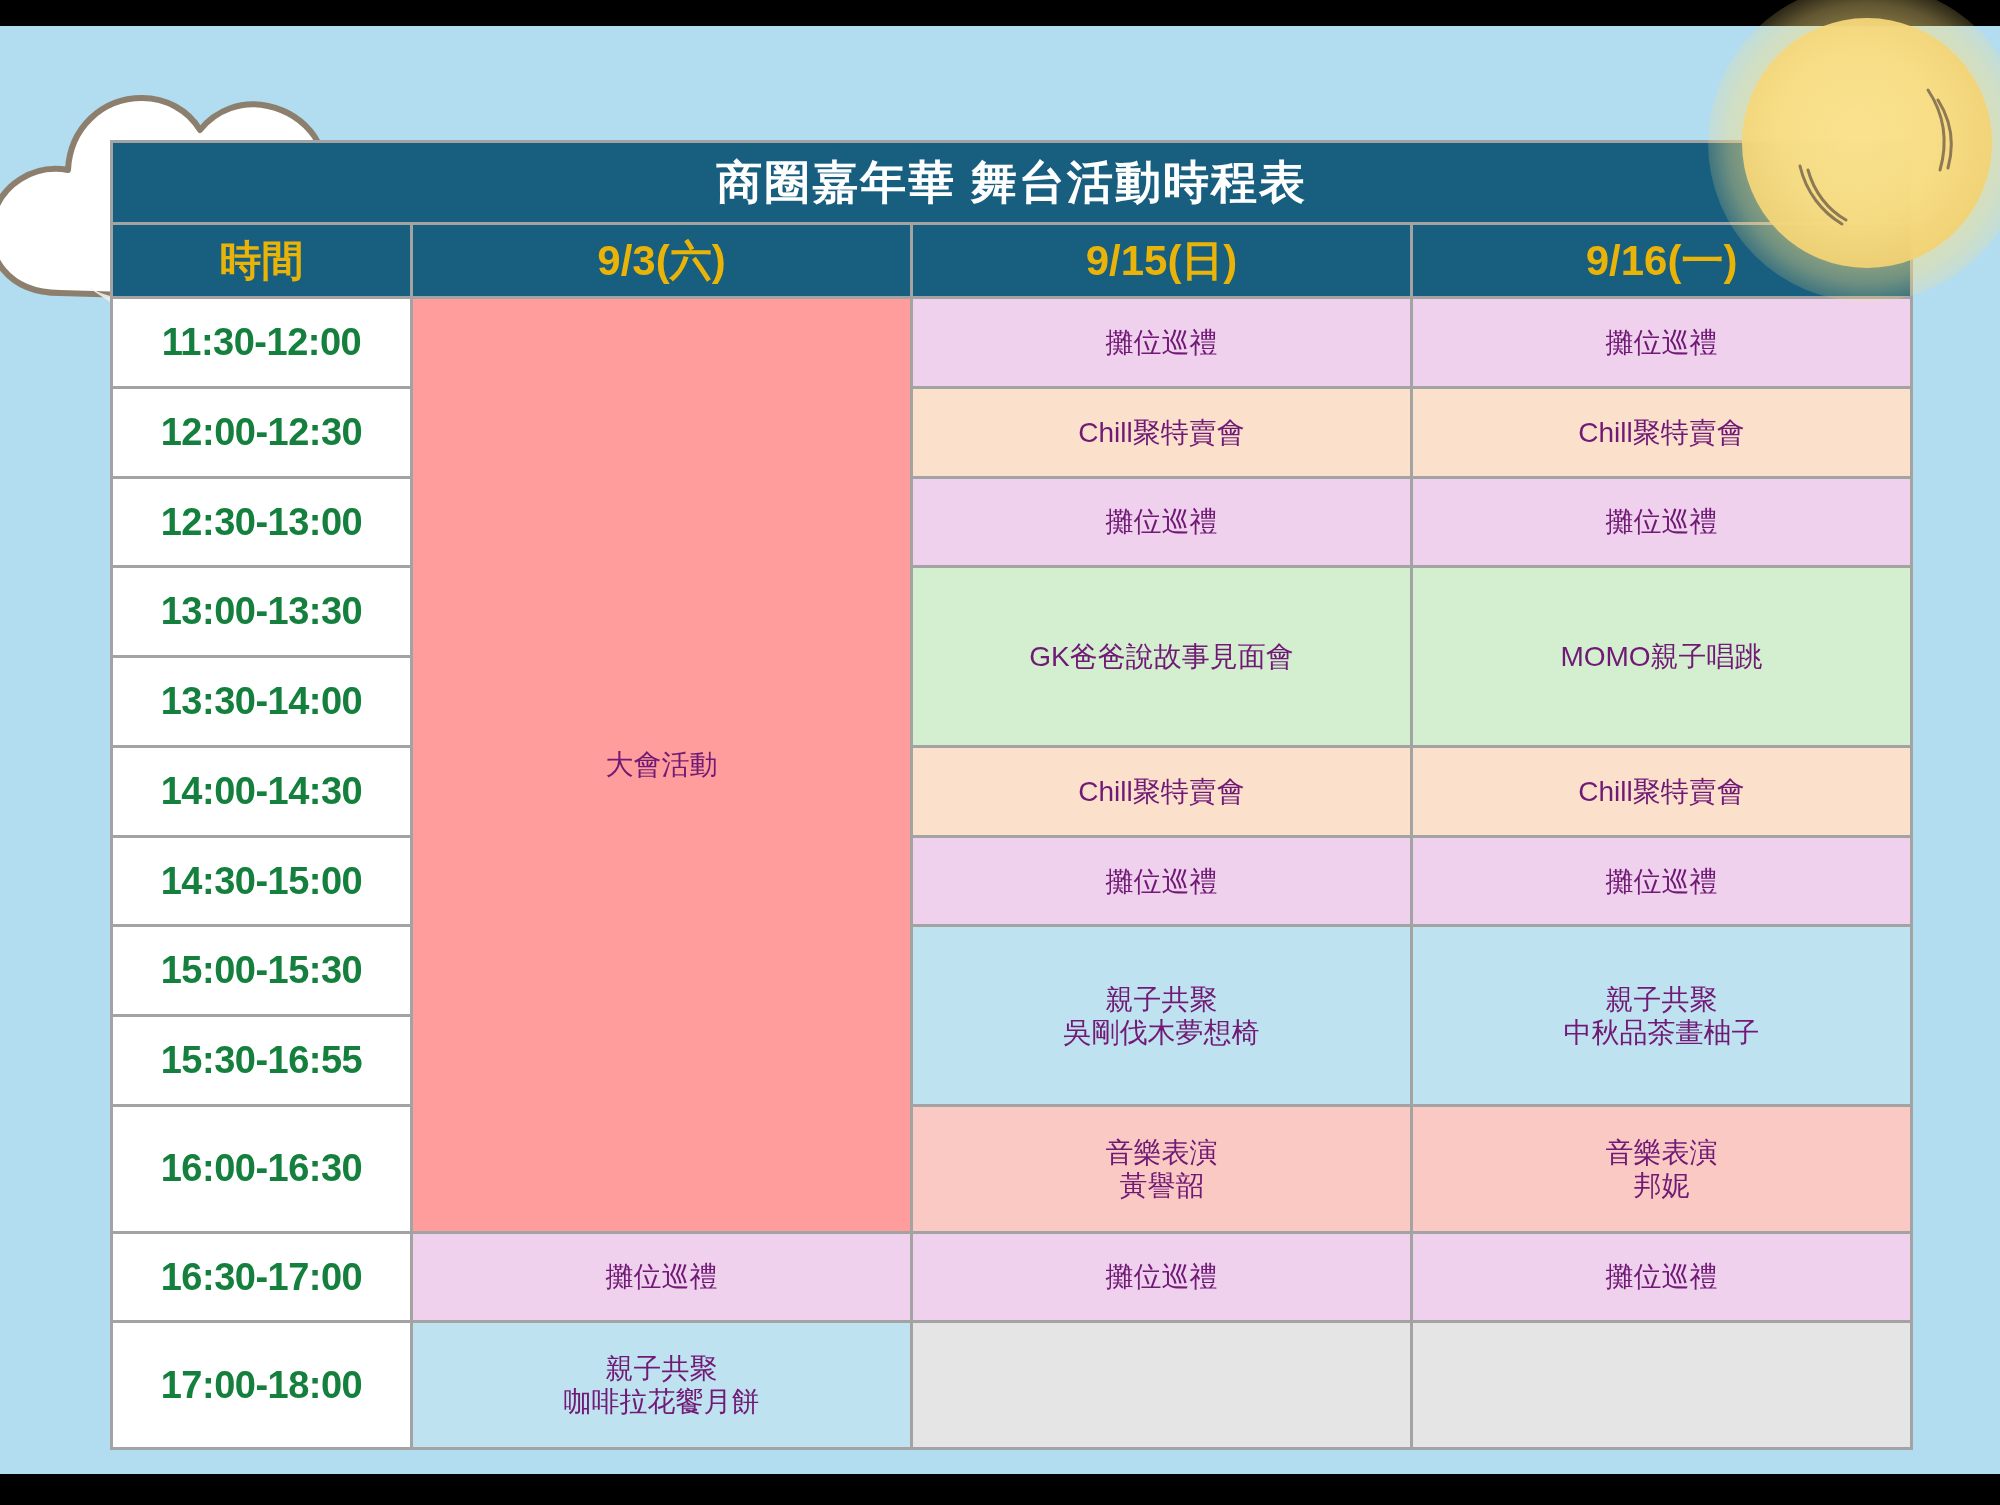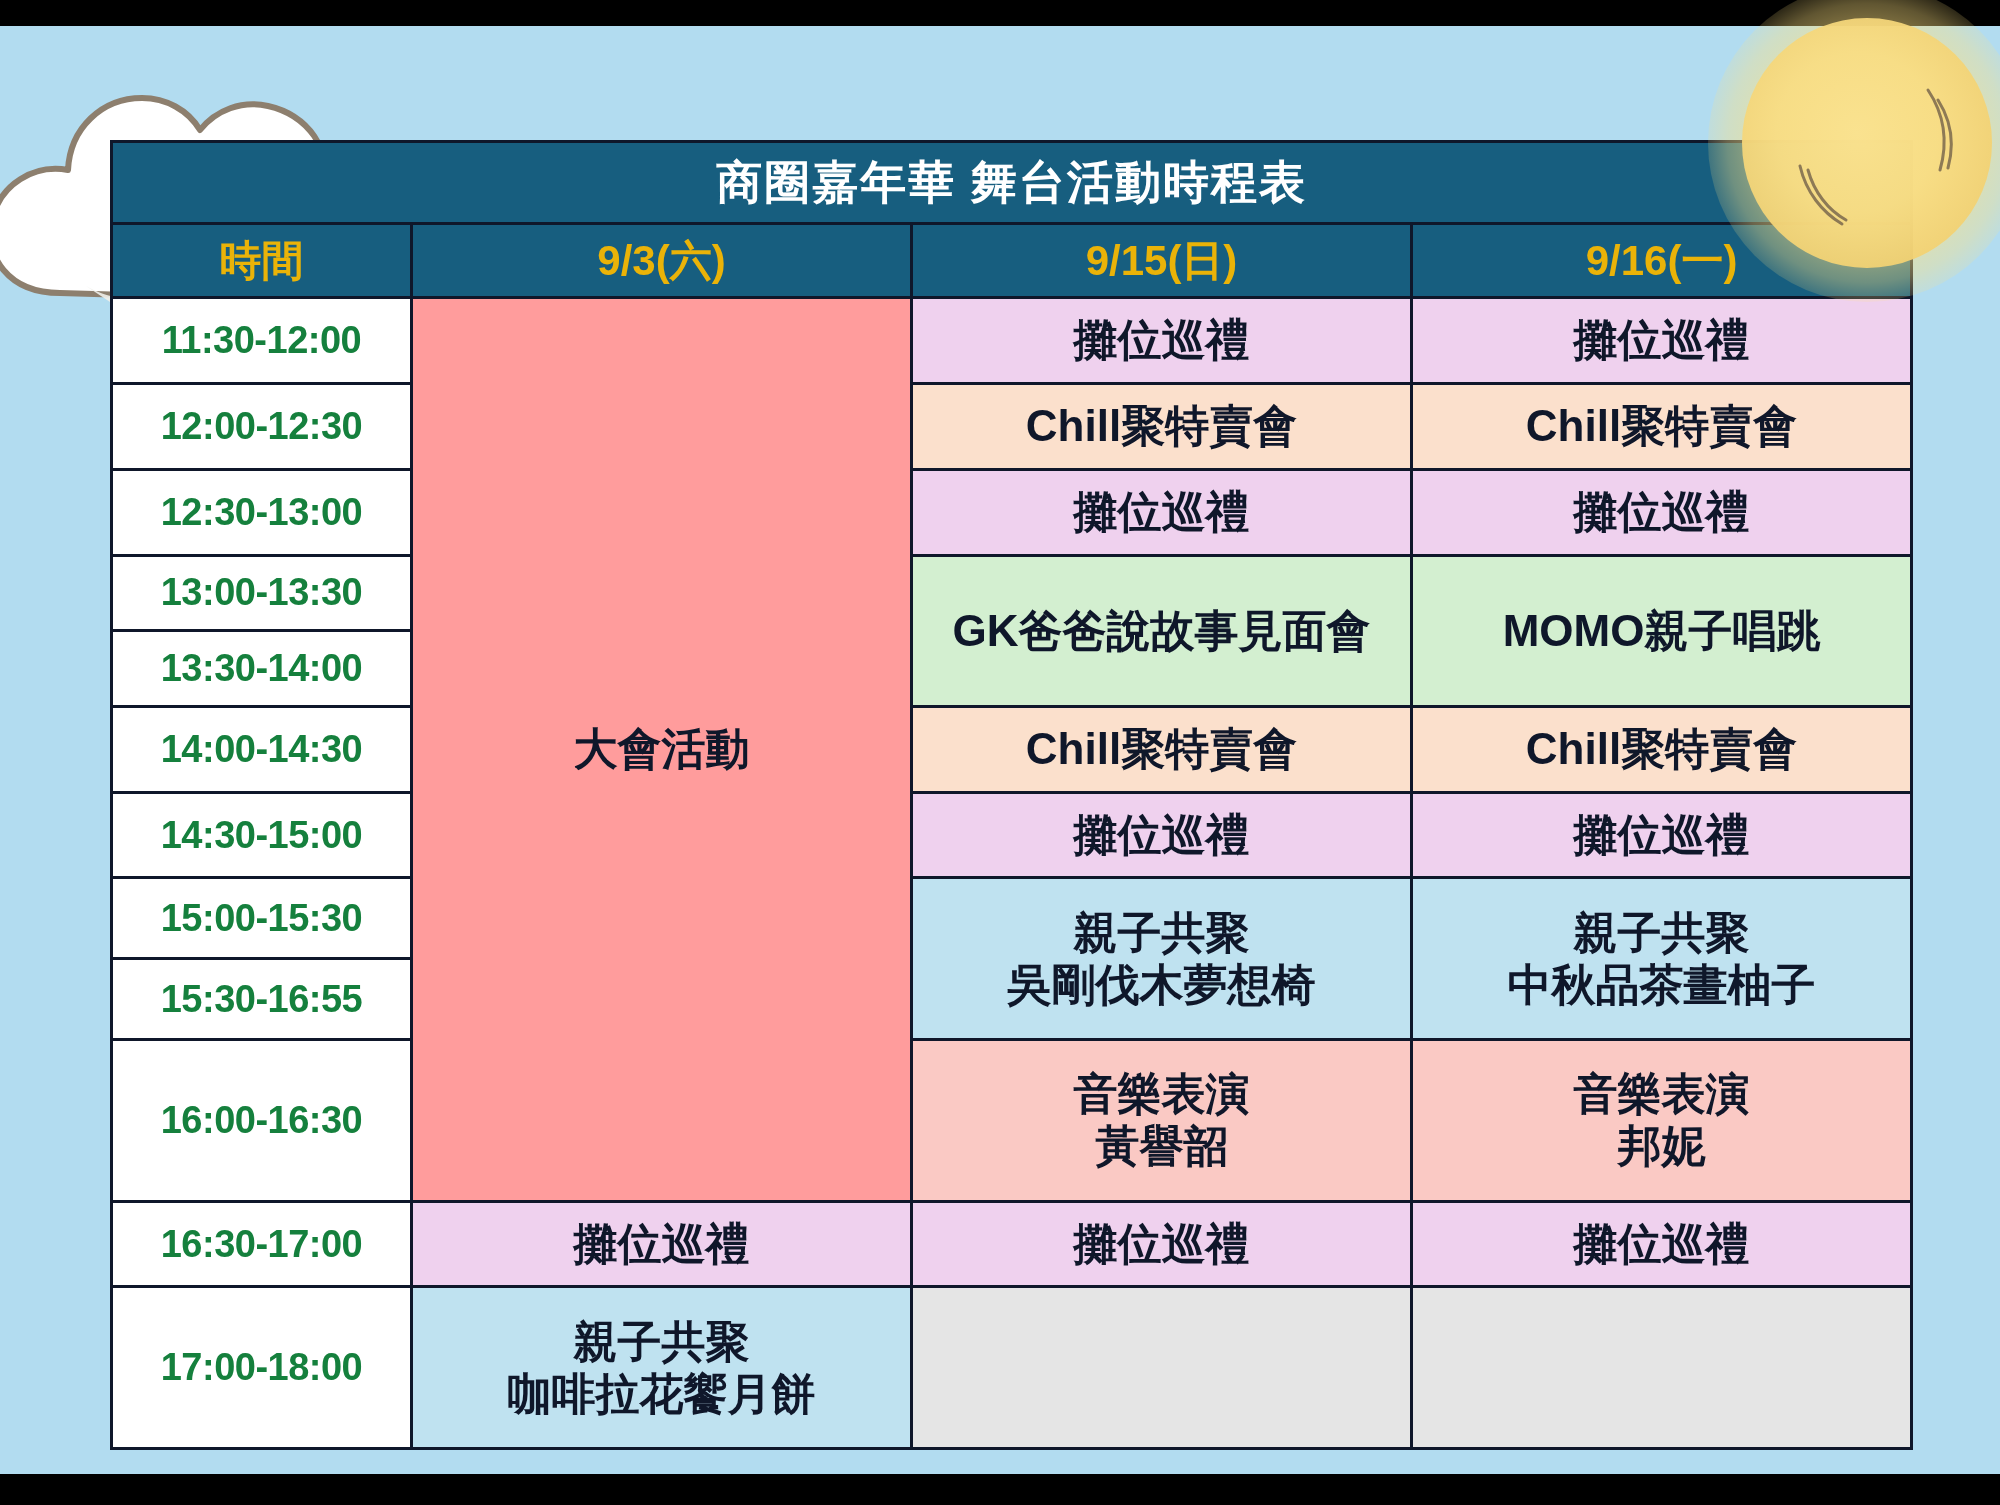--- a/index.html
+++ b/index.html
@@ -83,21 +83,21 @@
     height: 1310px;
   }
   table.schedule {
     width: 1800px;
     height: 1310px;
     border-collapse: collapse;
     table-layout: fixed;
     background: #ffffff;
   }
   table.schedule td, table.schedule th {
-    border: 3px solid #0f172a;
+    border: 3px solid #a3a3a3;
     text-align: center;
     vertical-align: middle;
     padding: 2px 6px;
     line-height: 1.18;
   }
 
   col.c-time { width: 300px; }
   col.c-day  { width: 500px; }
 
   
@@ -120,23 +120,23 @@
   
   .time-cell {
     background: #ffffff;
     color: #15803d;
     font-size: 38px;
     font-weight: bold;
     letter-spacing: -0.5px;
   }
   
   .act-cell {
-    font-size: 44px;
-    font-weight: bold;
-    color: #0f172a;
+    font-size: 28px;
+    font-weight: normal;
+    color: #701a75;
   }
   .act-cell .l2 { display: block; }
 
   
   .bg-parade  { background: #efd1ee; }  
   .bg-sale    { background: #fbe0cc; }  
   .bg-story   { background: #d3efd0; }  
   .bg-family  { background: #bfe2f0; }  
   .bg-music   { background: #fac9c4; }  
   .bg-main    { background: #ff9c9c; }  

